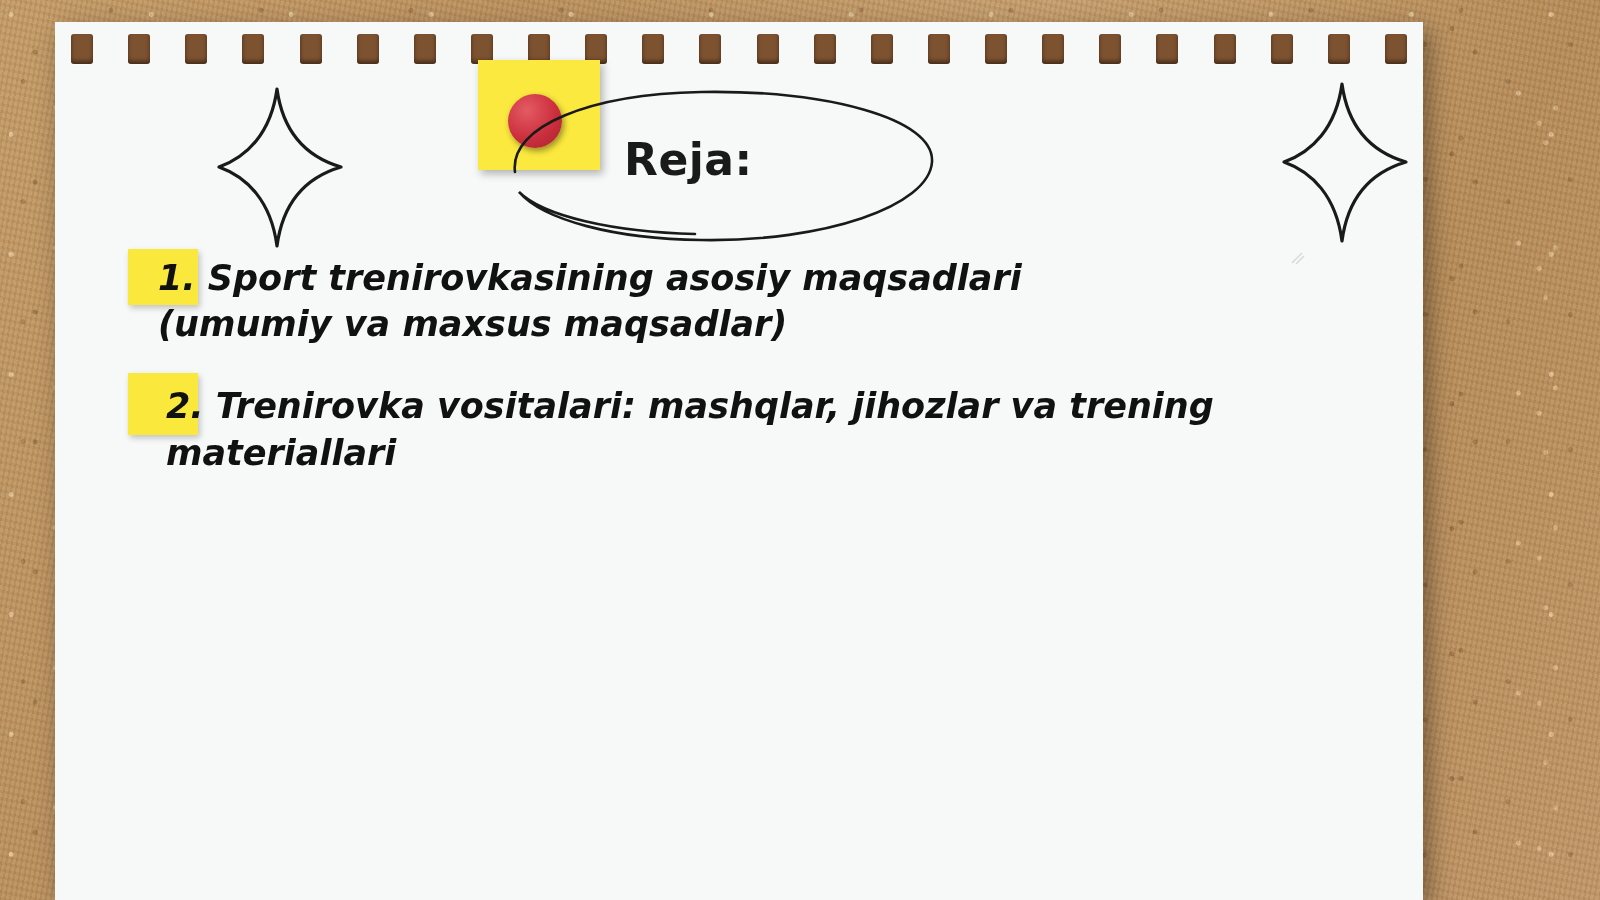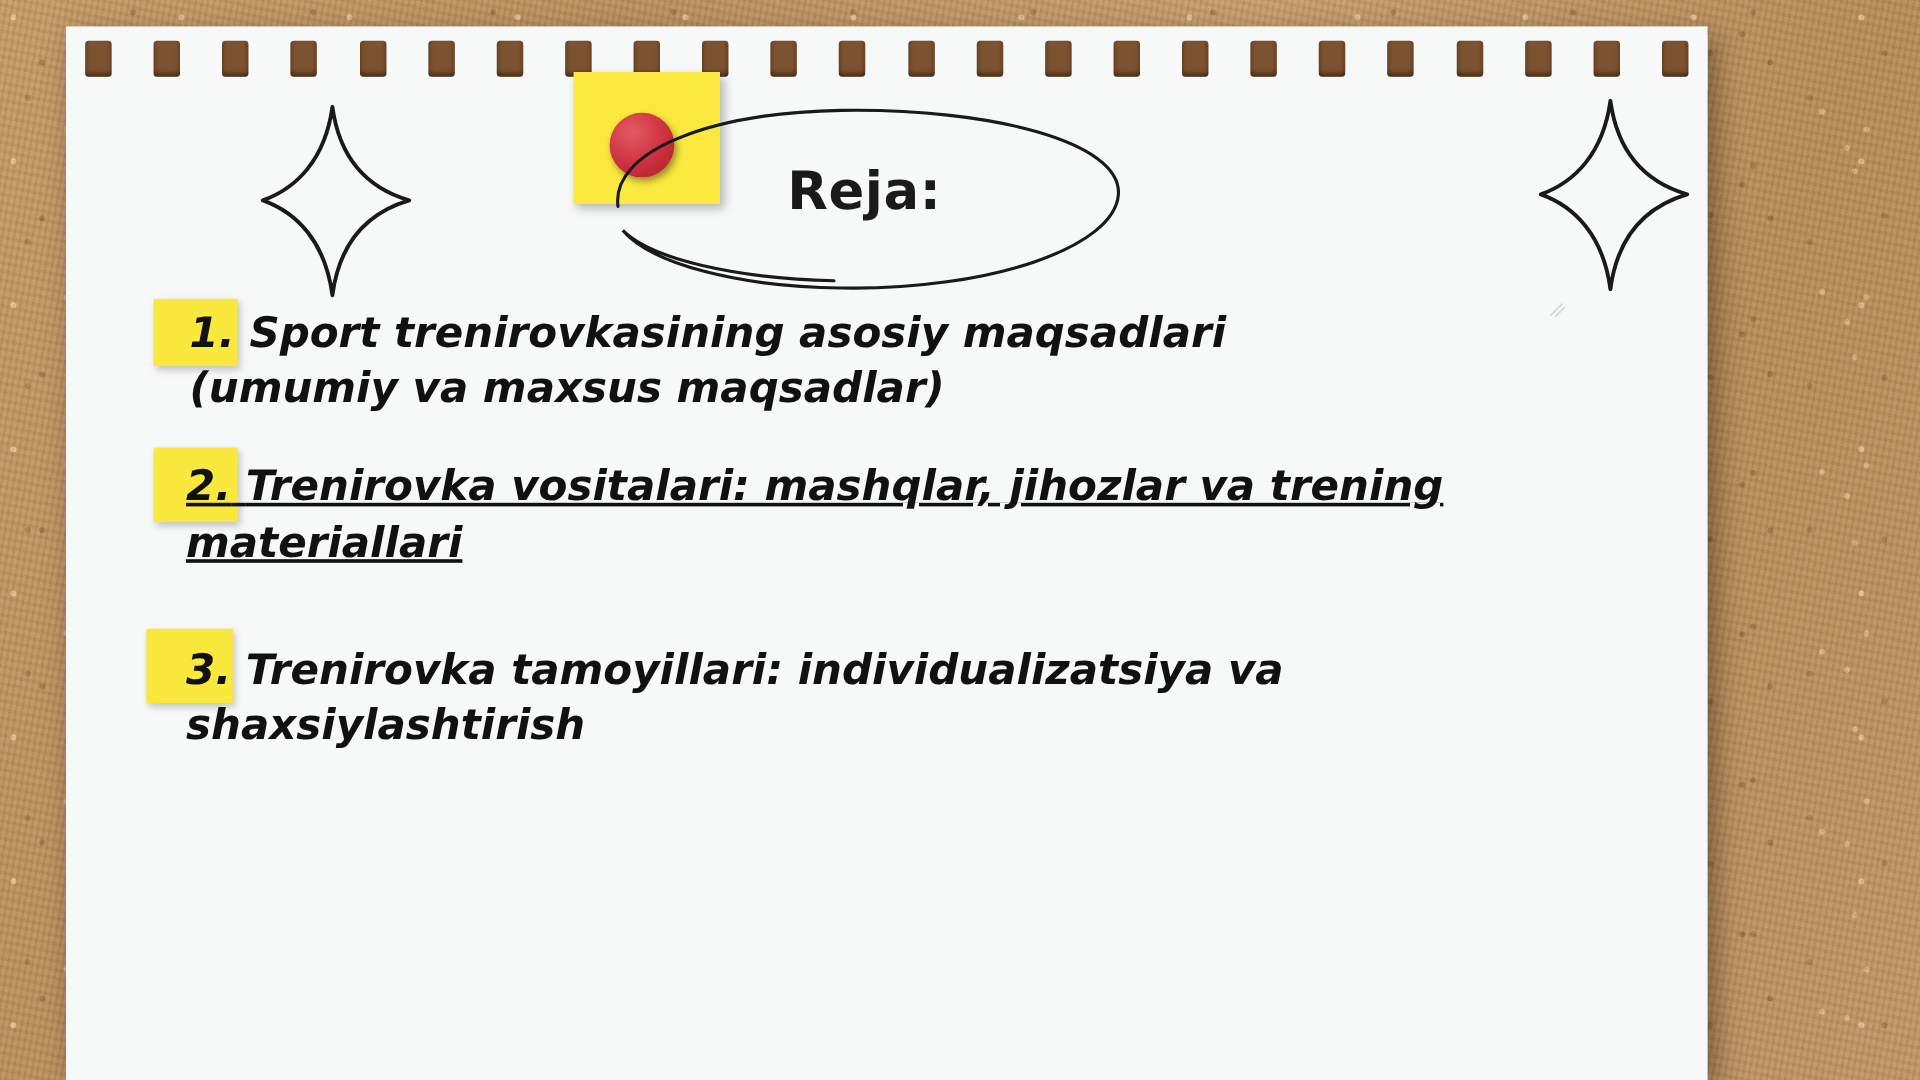--- a/index.html
+++ b/index.html
@@ -109,21 +109,21 @@
     height: 54px;
     border-radius: 50%;
     background: radial-gradient(circle at 35% 30%, #e35b63 0%, #cc2f3e 55%, #a8212e 100%);
     box-shadow: 2px 3px 6px rgba(0,0,0,0.4);
     z-index: 8;
   }
 
   
   .title {
     position: absolute;
-    left: 656px;
+    left: 624px;
     top: 134px;
     font-size: 44px;
     font-weight: bold;
     color: #1a1a1a;
     font-family: "DejaVu Sans", sans-serif;
     z-index: 9;
     letter-spacing: 0.5px;
   }
 
   
@@ -173,21 +173,21 @@
     font-size: 35px;
     color: #111111;
     line-height: 1.32;
   }
 
   .item-1 .hl { left: 128px; top: -6px;  width: 70px; height: 56px; }
   .item-1 .item-text { margin: 0; padding: 0 0 0 158px; width: 960px; }
 
   .item-2 { margin-top: 36px; }
   .item-2 .hl { left: 128px; top: -10px; width: 70px; height: 62px; }
-  .item-2 .item-text { margin: 0; padding: 0 0 0 155px; text-decoration: underline; }
+  .item-2 .item-text { margin: 11px; padding: 0 0 0 155px; }
 
   .item-3 { margin-top: 60px; }
   .item-3 .hl { left: 122px; top: -12px; width: 72px; height: 62px; }
   .item-3 .item-text { margin: 0; padding: 0 0 0 155px; }
 
   
   .faint-mark {
     position: absolute;
     left: 1290px;
     top: 250px;
@@ -268,22 +268,15 @@
     </div>
 
     <div class="item item-2">
       <div class="hl"></div>
       <p class="item-text">
         <span>2.</span>
         <span>Trenirovka vositalari: mashqlar, jihozlar va trening materiallari</span>
       </p>
     </div>
 
-    <div class="item item-3">
-      <div class="hl"></div>
-      <p class="item-text">
-        <span>3.</span>
-        <span>Trenirovka tamoyillari: individualizatsiya va shaxsiylashtirish</span>
-      </p>
-    </div>
 
   </div>
 </div>
 
 </body></html>

